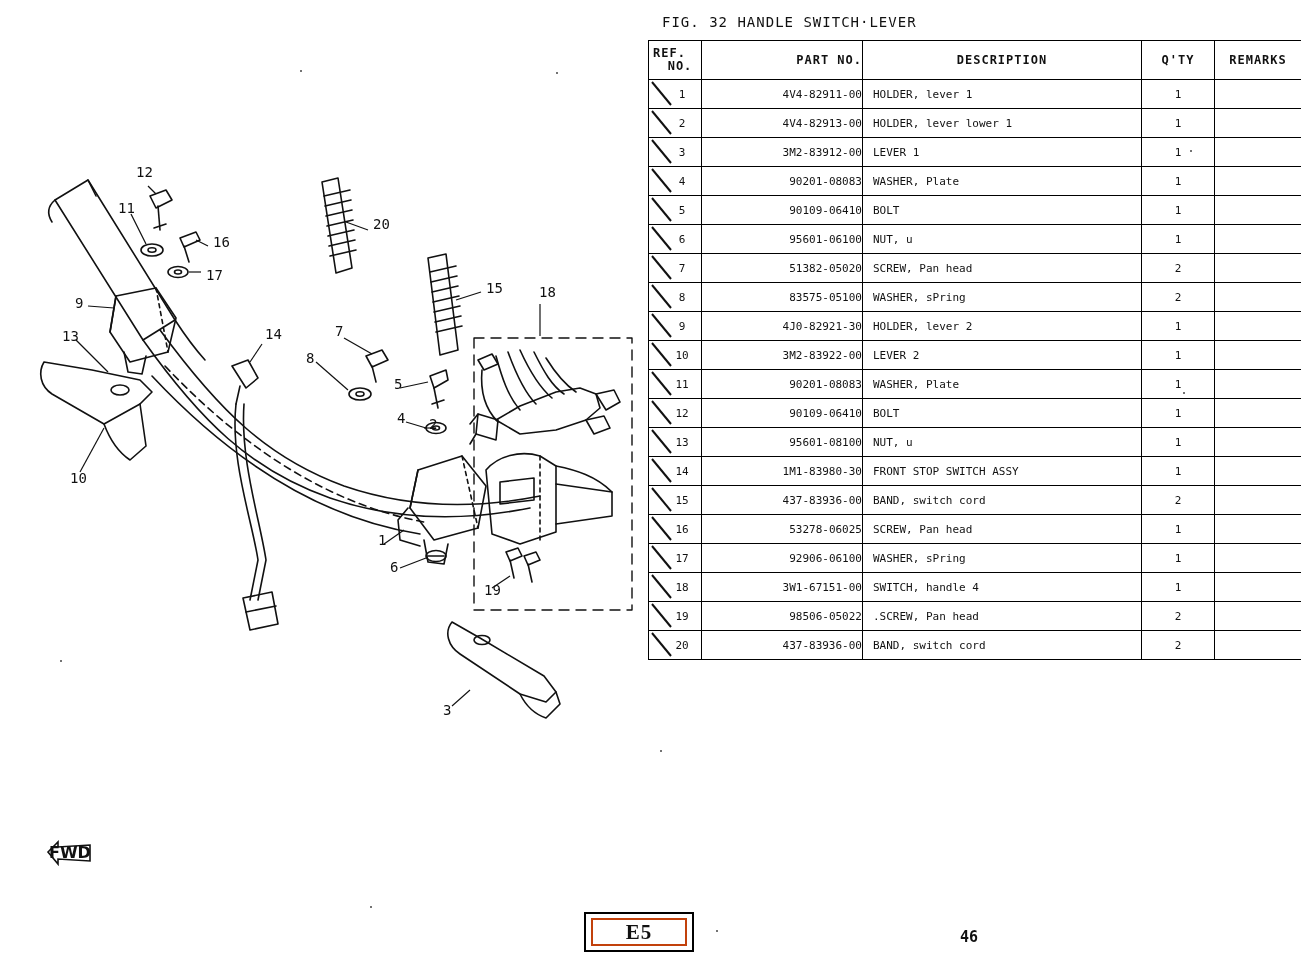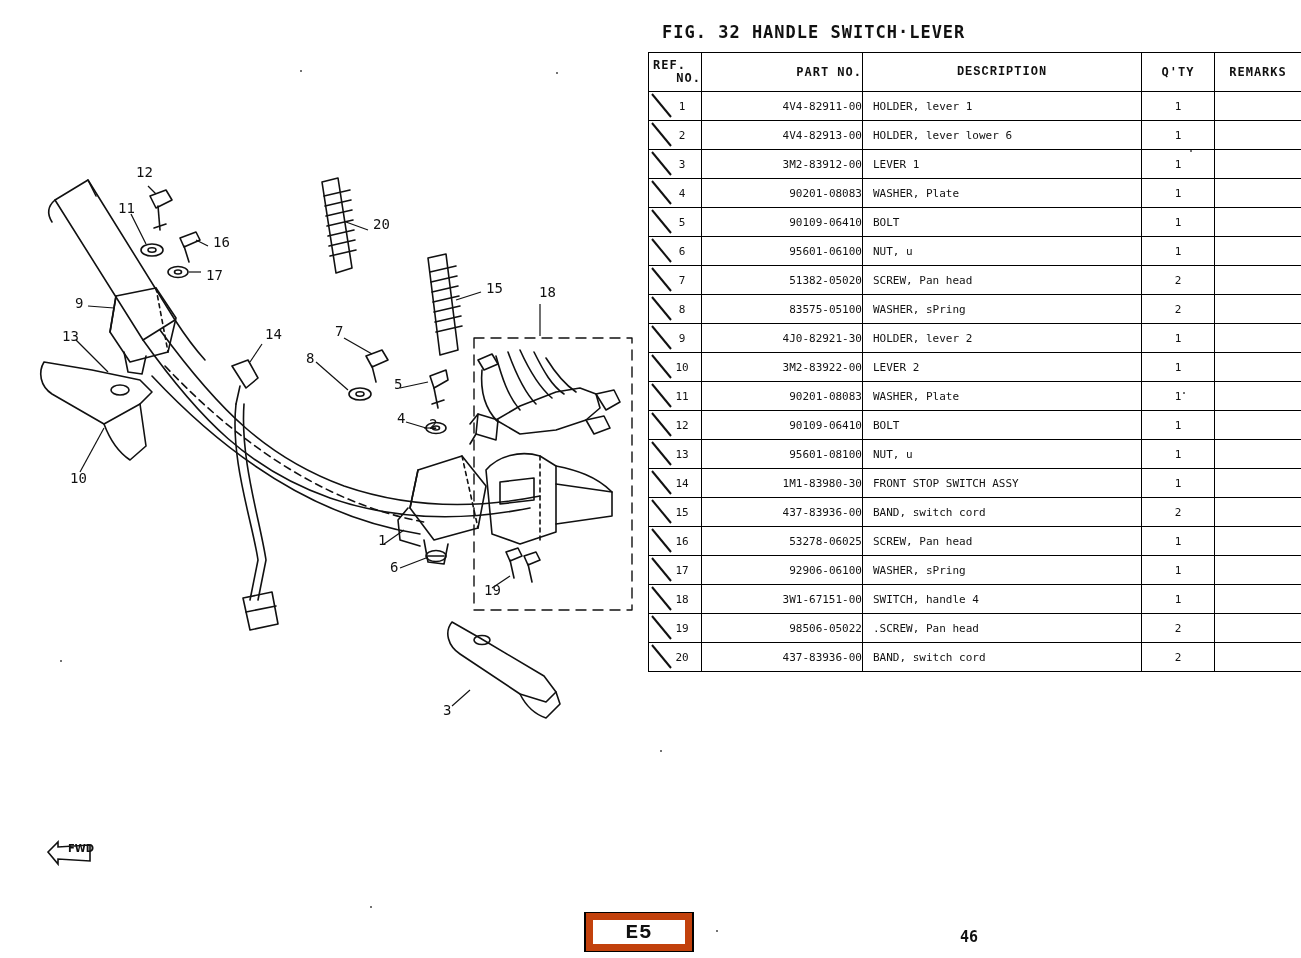--- a/index.html
+++ b/index.html
@@ -13,24 +13,24 @@
   }
   .page{position:absolute;inset:0;}
 
   
   .table-wrap{
     position:absolute;
     left:648px; top:14px;
     width:638px;
   }
   .fig-title{
-    font-size:17px;
+    font-size:14px;
     letter-spacing:1px;
-    font-weight:bold;
-    margin:8px 0 10px 14px;
+    font-weight:normal;
+    margin:0 0 10px 14px;
     white-space:nowrap;
   }
   table.parts{
     border-collapse:collapse;
     width:638px;
     table-layout:fixed;
   }
   table.parts th,table.parts td{
     border:1px solid #000;
     font-size:11px;
@@ -46,21 +46,21 @@
   }
   .c-ref{width:52px;text-align:center;}
   .c-part{width:150px;text-align:right;padding-left:10px !important;}
   .c-desc{width:278px;text-align:left;padding-left:10px !important;}
   .c-qty{width:72px;text-align:center;}
   .c-rem{width:86px;text-align:center;}
 
   .th-ref{line-height:1.05;}
   .th-ref div{display:block;}
   .th-ref .l1{text-align:left;padding-left:4px;}
-  .th-ref .l2{text-align:right;padding-left:10px;}
+  .th-ref .l2{text-align:center;padding-left:10px;}
 
   
   td.c-ref{position:relative;}
   td.c-ref .slash{
     position:absolute;left:2px;top:1px;width:22px;height:26px;
     pointer-events:none;
   }
   td.c-ref .num{position:relative;display:block;padding-left:14px;text-align:center;}
 
   
@@ -76,34 +76,34 @@
   }
 
   
   .e5-box{
     position:absolute;left:584px;top:912px;
     width:106px;height:36px;
     border:2px solid #000;
     display:flex;align-items:center;justify-content:center;
   }
   .e5-inner{
-    width:92px;height:24px;border:7px solid #c2410c;
+    width:92px;height:24px;border:2px solid #c2410c;
     display:flex;align-items:center;justify-content:center;
-    font-family:Liberation Mono, monospace;
+    font-family:Liberation Serif, serif;
     font-size:21px;font-weight:bold;letter-spacing:1px;
   }
   .page-num{
     position:absolute;left:960px;top:928px;
     font-size:15px;font-weight:bold;
   }
   .fwd{
     position:absolute;left:46px;top:836px;width:48px;height:32px;
   }
   .fwd .txt{
-    position:absolute;left:22px;top:7px;font-size:10px;font-weight:bold;
+    position:absolute;left:3px;top:7px;font-size:16px;font-weight:bold;
     font-family:"DejaVu Sans", sans-serif;
   }
   
   .spec{position:absolute;width:2px;height:2px;background:#444;border-radius:50%;}
 </style>
 </head>
 <body>
 
 <div class="page">
 
@@ -259,21 +259,21 @@
   <div class="table-wrap">
     <div class="fig-title">FIG. 32   HANDLE SWITCH·LEVER</div>
     <table class="parts">
       <thead>
         <tr>
           <th class="c-ref th-ref">
             <div class="l1">REF.</div>
             <div class="l2">NO.</div>
           </th>
           <th class="c-part">PART NO.</th>
-          <th class="c-desc" style="text-align:center;padding-left:0 !important;font-family:Liberation Mono, monospace;">DESCRIPTION</th>
+          <th class="c-desc" style="text-align:center;padding-left:0 !important;">DESCRIPTION</th>
           <th class="c-qty">Q'TY</th>
           <th class="c-rem">REMARKS</th>
         </tr>
       </thead>
       <tbody>
         <tr>
           <td class="c-ref">
             <svg class="slash" viewBox="0 0 22 26">
                 <line x1="1" y1="1" x2="20" y2="24" stroke="#111" stroke-width="2"></line>
               </svg>
@@ -285,21 +285,21 @@
           <td class="c-rem"></td>
         </tr>
         <tr>
           <td class="c-ref">
             <svg class="slash" viewBox="0 0 22 26">
                 <line x1="1" y1="1" x2="20" y2="24" stroke="#111" stroke-width="2"></line>
               </svg>
             <span class="num">2</span>
           </td>
           <td class="c-part">4V4-82913-00</td>
-          <td class="c-desc">HOLDER, lever lower 6</td>
+          <td class="c-desc">HOLDER, lever lower 1</td>
           <td class="c-qty">1</td>
           <td class="c-rem"></td>
         </tr>
         <tr>
           <td class="c-ref">
             <svg class="slash" viewBox="0 0 22 26">
                 <line x1="1" y1="1" x2="20" y2="24" stroke="#111" stroke-width="2"></line>
               </svg>
             <span class="num">3</span>
           </td>

